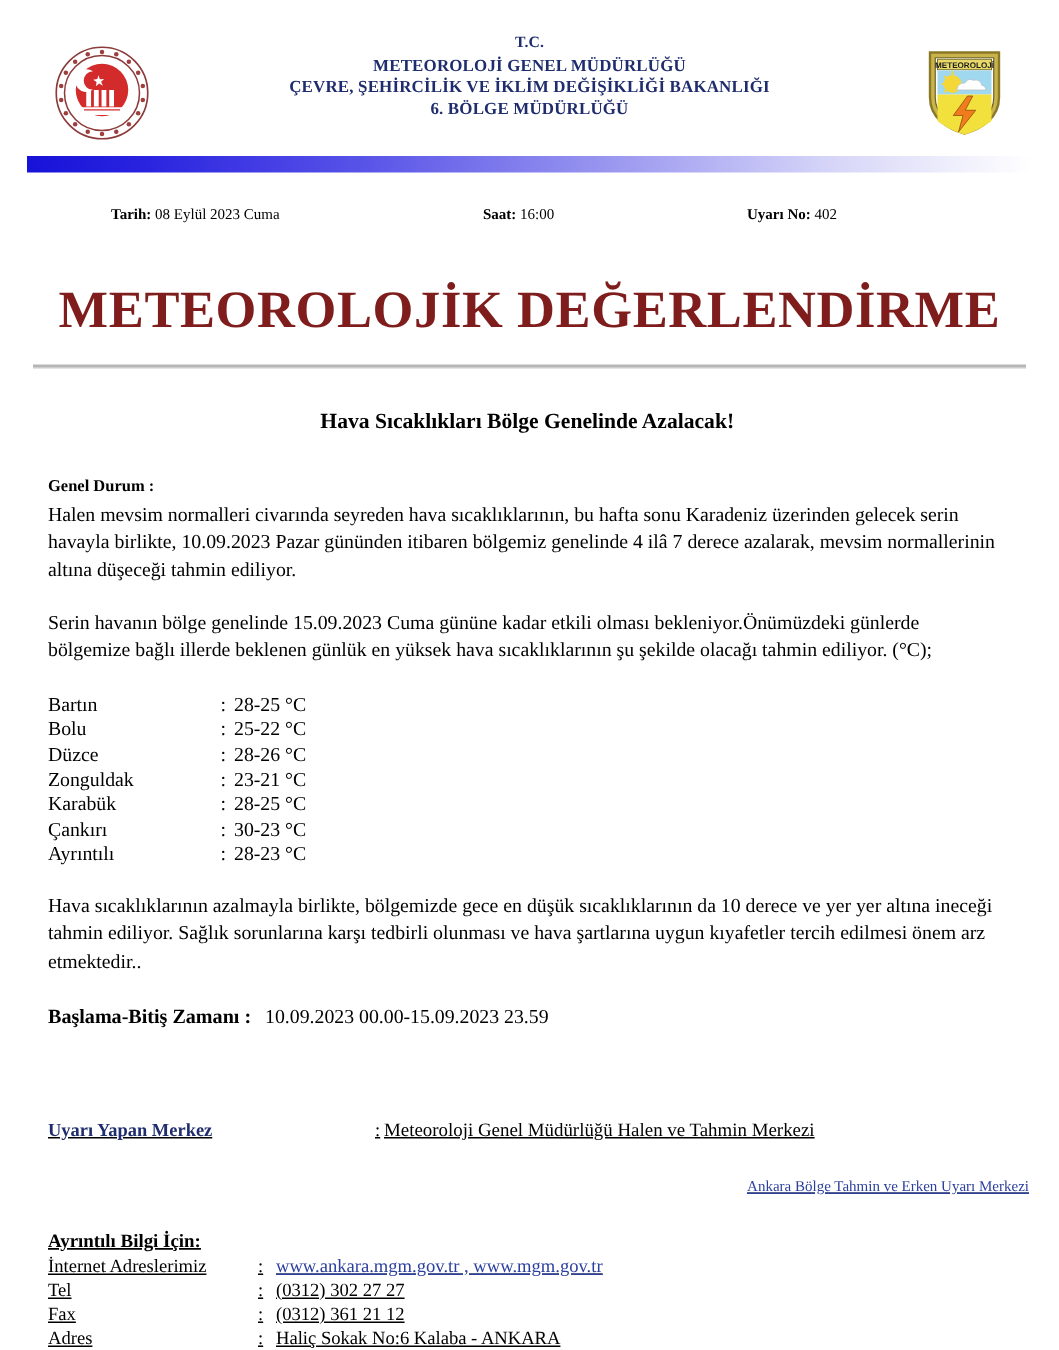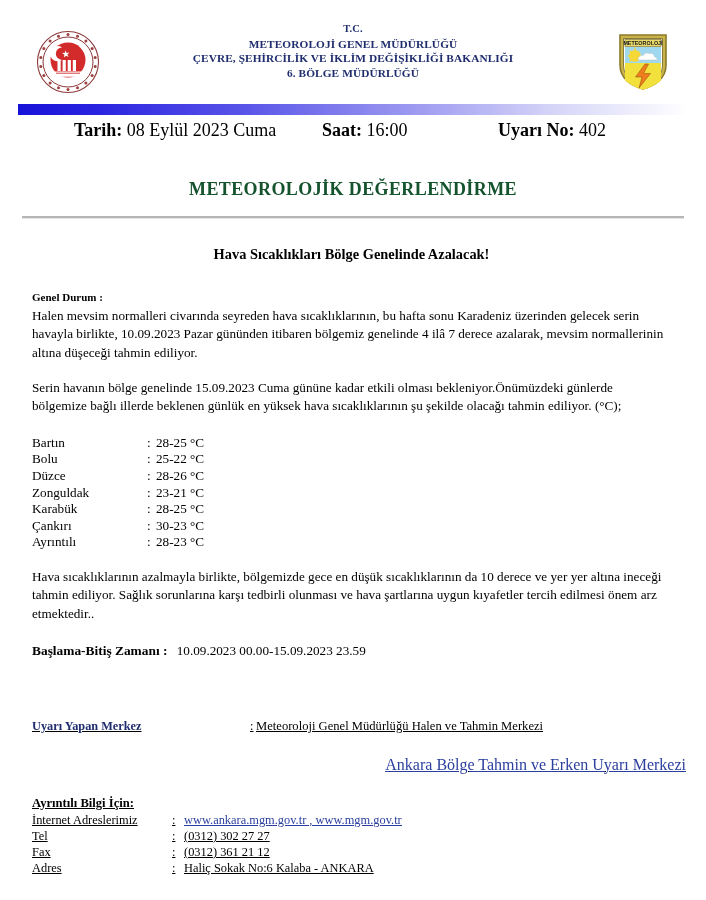--- a/index.html
+++ b/index.html
@@ -60,37 +60,37 @@
 
   
   .grad-bar {
     margin: 4px 18px 0 18px;
     height: 11px;
     background: linear-gradient(to right, #1712d8 0%, #2a24e0 12%, #5a55e8 34%, #9a97f0 58%, #d6d5f8 80%, #ffffff 100%);
   }
 
   
   .date-row {
-    margin-top: 5px;
+    margin-top: 23px;
     display: flex;
-    font-size: 18px;
+    font-size: 10px;
     padding: 0 44px 0 74px;
   }
   .date-row .cell-date { width: 248px; }
   .date-row .cell-time { width: 176px; }
   .date-row .cell-no   { flex: 1; }
   .date-row b { font-weight: bold; }
 
   
   .doc-title {
     margin-top: 38px;
     text-align: center;
-    color: #14532d;
-    font-weight: bold;
-    font-size: 18px;
+    color: #7f1d1d;
+    font-weight: bold;
+    font-size: 35px;
     letter-spacing: 0.4px;
   }
   .rule {
     margin: 16px 22px 0 22px;
     height: 2px;
     background: #b6b6b6;
     border-bottom: 1px solid #e4e4e4;
   }
 
   
@@ -158,21 +158,21 @@
   .issuer-value { font-size: 12.6px; }
 
   .center-line {
     margin-top: 22px;
     text-align: right;
     padding-right: 2px;
   }
   .center-line span {
     color: #2b3f9e;
     text-decoration: underline;
-    font-size: 16px;
+    font-size: 10px;
   }
 
   .details-head {
     margin-top: 22px;
     font-weight: bold;
     font-size: 12.6px;
     text-decoration: underline;
   }
   .contact {
     margin-top: 1px;

